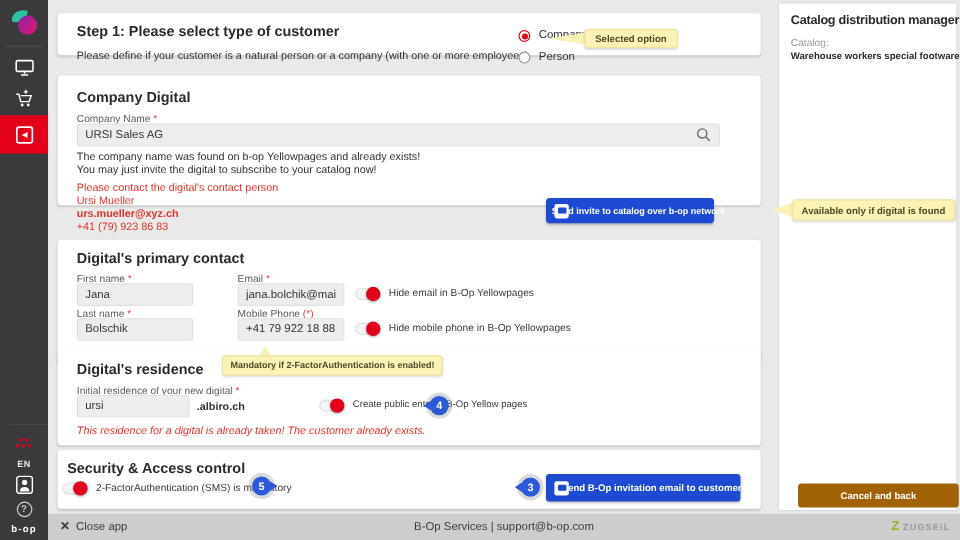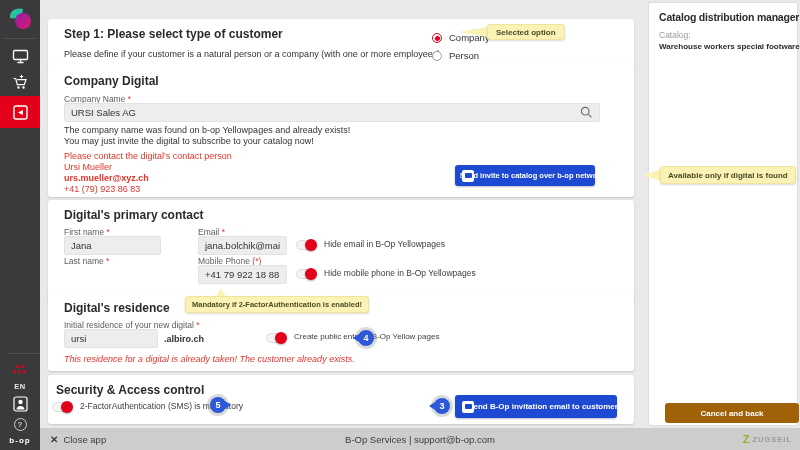--- a/index.html
+++ b/index.html
@@ -152,38 +152,38 @@
       <span class="x">✕</span>
       <span>Close app</span>
     </div>
     <div class="center">B-Op Services | support@b-op.com</div>
     <div class="zlogo">
       <span class="zletter">Z</span>
       <span class="zname">ZUGSEIL</span>
     </div>
   </div>
 
-  <div class="card" style="top:11px;height:48px;margin-top:8px;">
+  <div class="card" style="top:11px;height:35px;">
     <h2 style="left:16px;top:8px;">Step 1: Please select type of customer</h2>
     <div class="small-info" style="left:16px;top:30px;">Please define if your customer is a natural person or a company (with one or more employees)</div>
 
     <div class="radio-row" style="left:384px;top:13px;">
       <span class="radio sel"></span>
       <span class="radio-lbl">Company</span>
     </div>
     <div class="radio-row" style="left:384px;top:31px;">
       <span class="radio"></span>
       <span class="radio-lbl">Person</span>
     </div>
   </div>
 
   <span class="tri" style="left:458px;top:27px;border-top:5px solid transparent;border-bottom:5px solid transparent;border-right:30px solid #fbf3b5;"></span>
   <div class="tip" style="left:487px;top:24px;height:16px;padding:0 8px;">Selected option</div>
 
-  <div class="card" style="top:63px;height:134px;">
+  <div class="card" style="top:63px;height:108px;">
     <h2 style="left:16px;top:11px;">Company Digital</h2>
     <div class="lbl" style="left:16px;top:31px;"><span>Company Name</span> <span class="req">*</span></div>
     <input class="inp" style="left: 16px; top: 40px; width: 536px;" readonly="" value="URSI Sales AG">
     <svg class="search-svg" style="left:532px;top:43px;" width="13" height="13" viewBox="0 0 13 13">
       <circle cx="5.2" cy="5.2" r="3.8" fill="none" stroke="#6e6e6e" stroke-width="1.2"></circle>
       <path d="M8.2 8.2l3.2 3.2" stroke="#6e6e6e" stroke-width="1.2"></path>
     </svg>
     <div class="small-info" style="left:16px;top:62px;">The company name was found on b-op Yellowpages and already exists!</div>
     <div class="small-info" style="left:16px;top:73px;">You may just invite the digital to subscribe to your catalog now!</div>
     <div class="red-text" style="left:16px;top:88px;">Please contact the digital's contact person</div>
@@ -209,20 +209,21 @@
     <input class="inp" style="left: 16px; top: 36px; width: 97px;" readonly="" value="Jana">
 
     <div class="lbl" style="left:150px;top:27px;"><span>Email</span> <span class="req">*</span></div>
     <input class="inp" style="left: 150px; top: 36px; width: 89px;" readonly="" value="jana.bolchik@mail.com">
     <div class="toggle" style="left:248px;top:40px;">
         <span class="knob"></span>
       </div>
     <div class="tgl-lbl" style="left:276px;top:39px;">Hide email in B-Op Yellowpages</div>
 
     <div class="lbl" style="left:16px;top:56px;"><span>Last name</span> <span class="req">*</span></div>
+    <input class="inp" style="left: 16px; top: 65px; width: 97px;" readonly="" value="Bolschik">
 
     <div class="lbl" style="left:150px;top:56px;"><span>Mobile Phone</span> <span class="req">(*)</span></div>
     <input class="inp" style="left: 150px; top: 65px; width: 89px;" readonly="" value="+41 79 922 18 88">
     <div class="toggle" style="left:248px;top:69px;">
         <span class="knob"></span>
       </div>
     <div class="tgl-lbl" style="left:276px;top:68px;">Hide mobile phone in B-Op Yellowpages</div>
   </div>
 
   <span class="tri" style="left:216px;top:288px;border-left:5px solid transparent;border-right:5px solid transparent;border-bottom:9px solid #fbf3b5;"></span>

